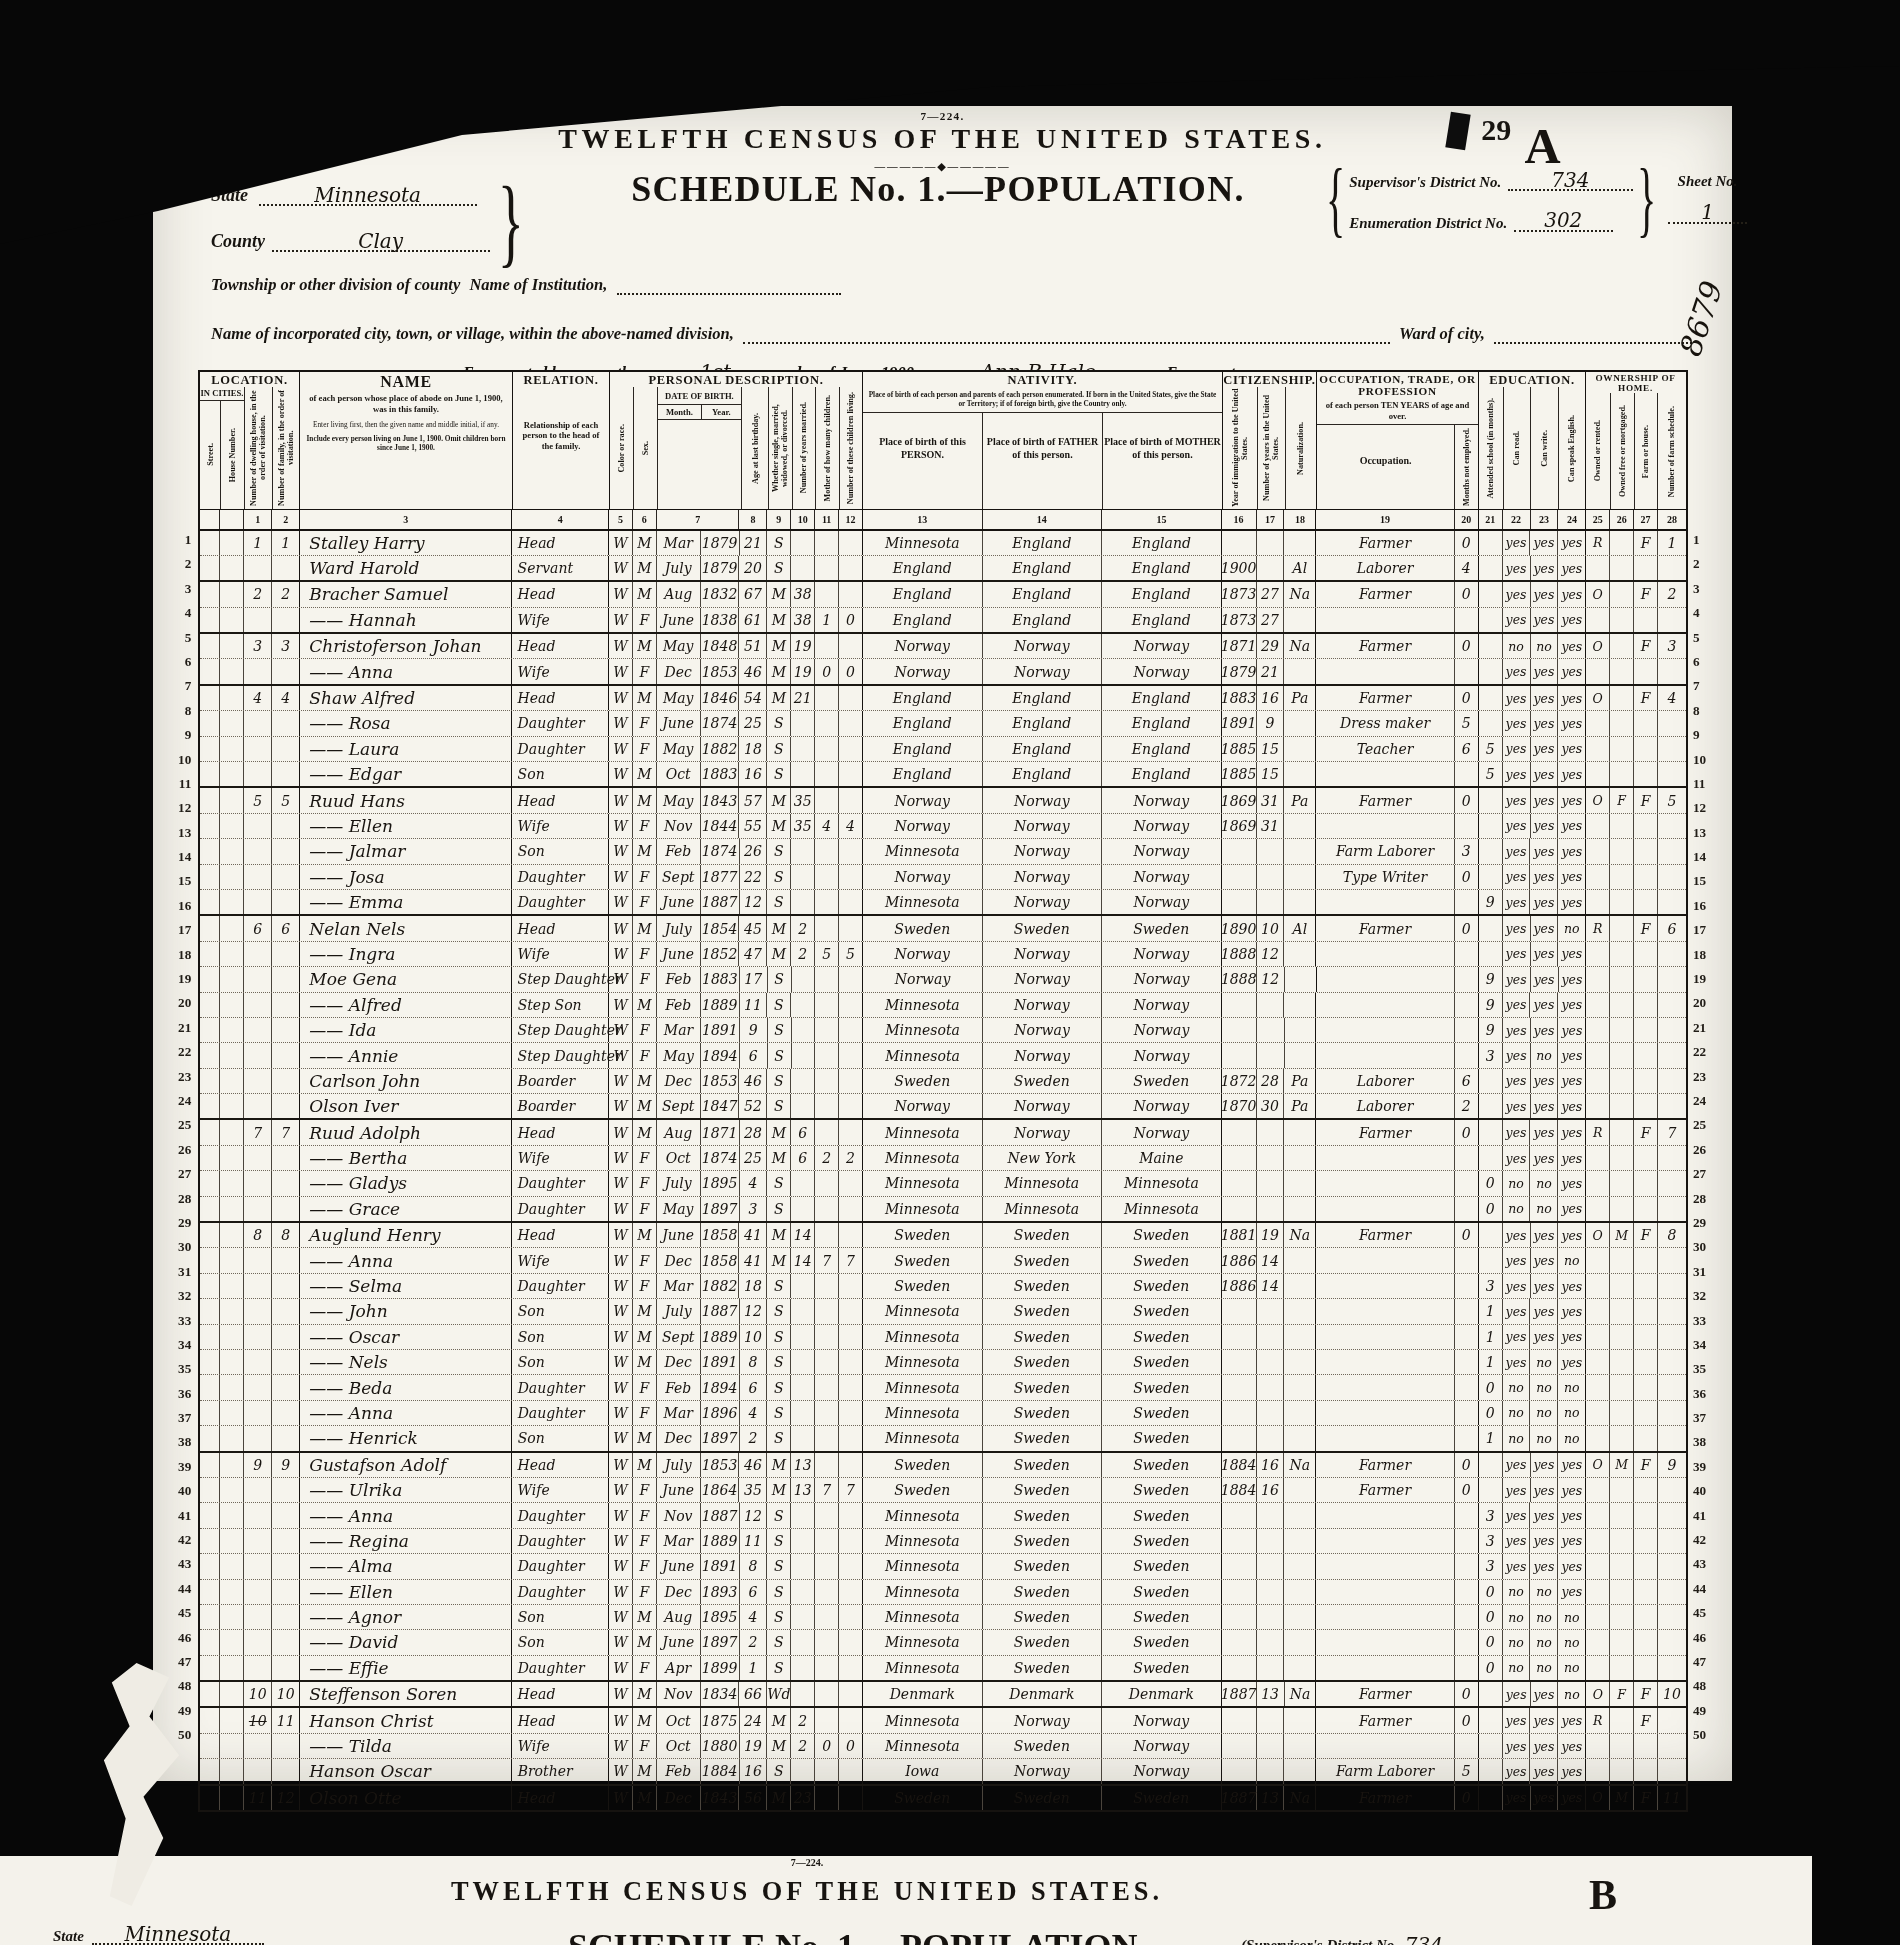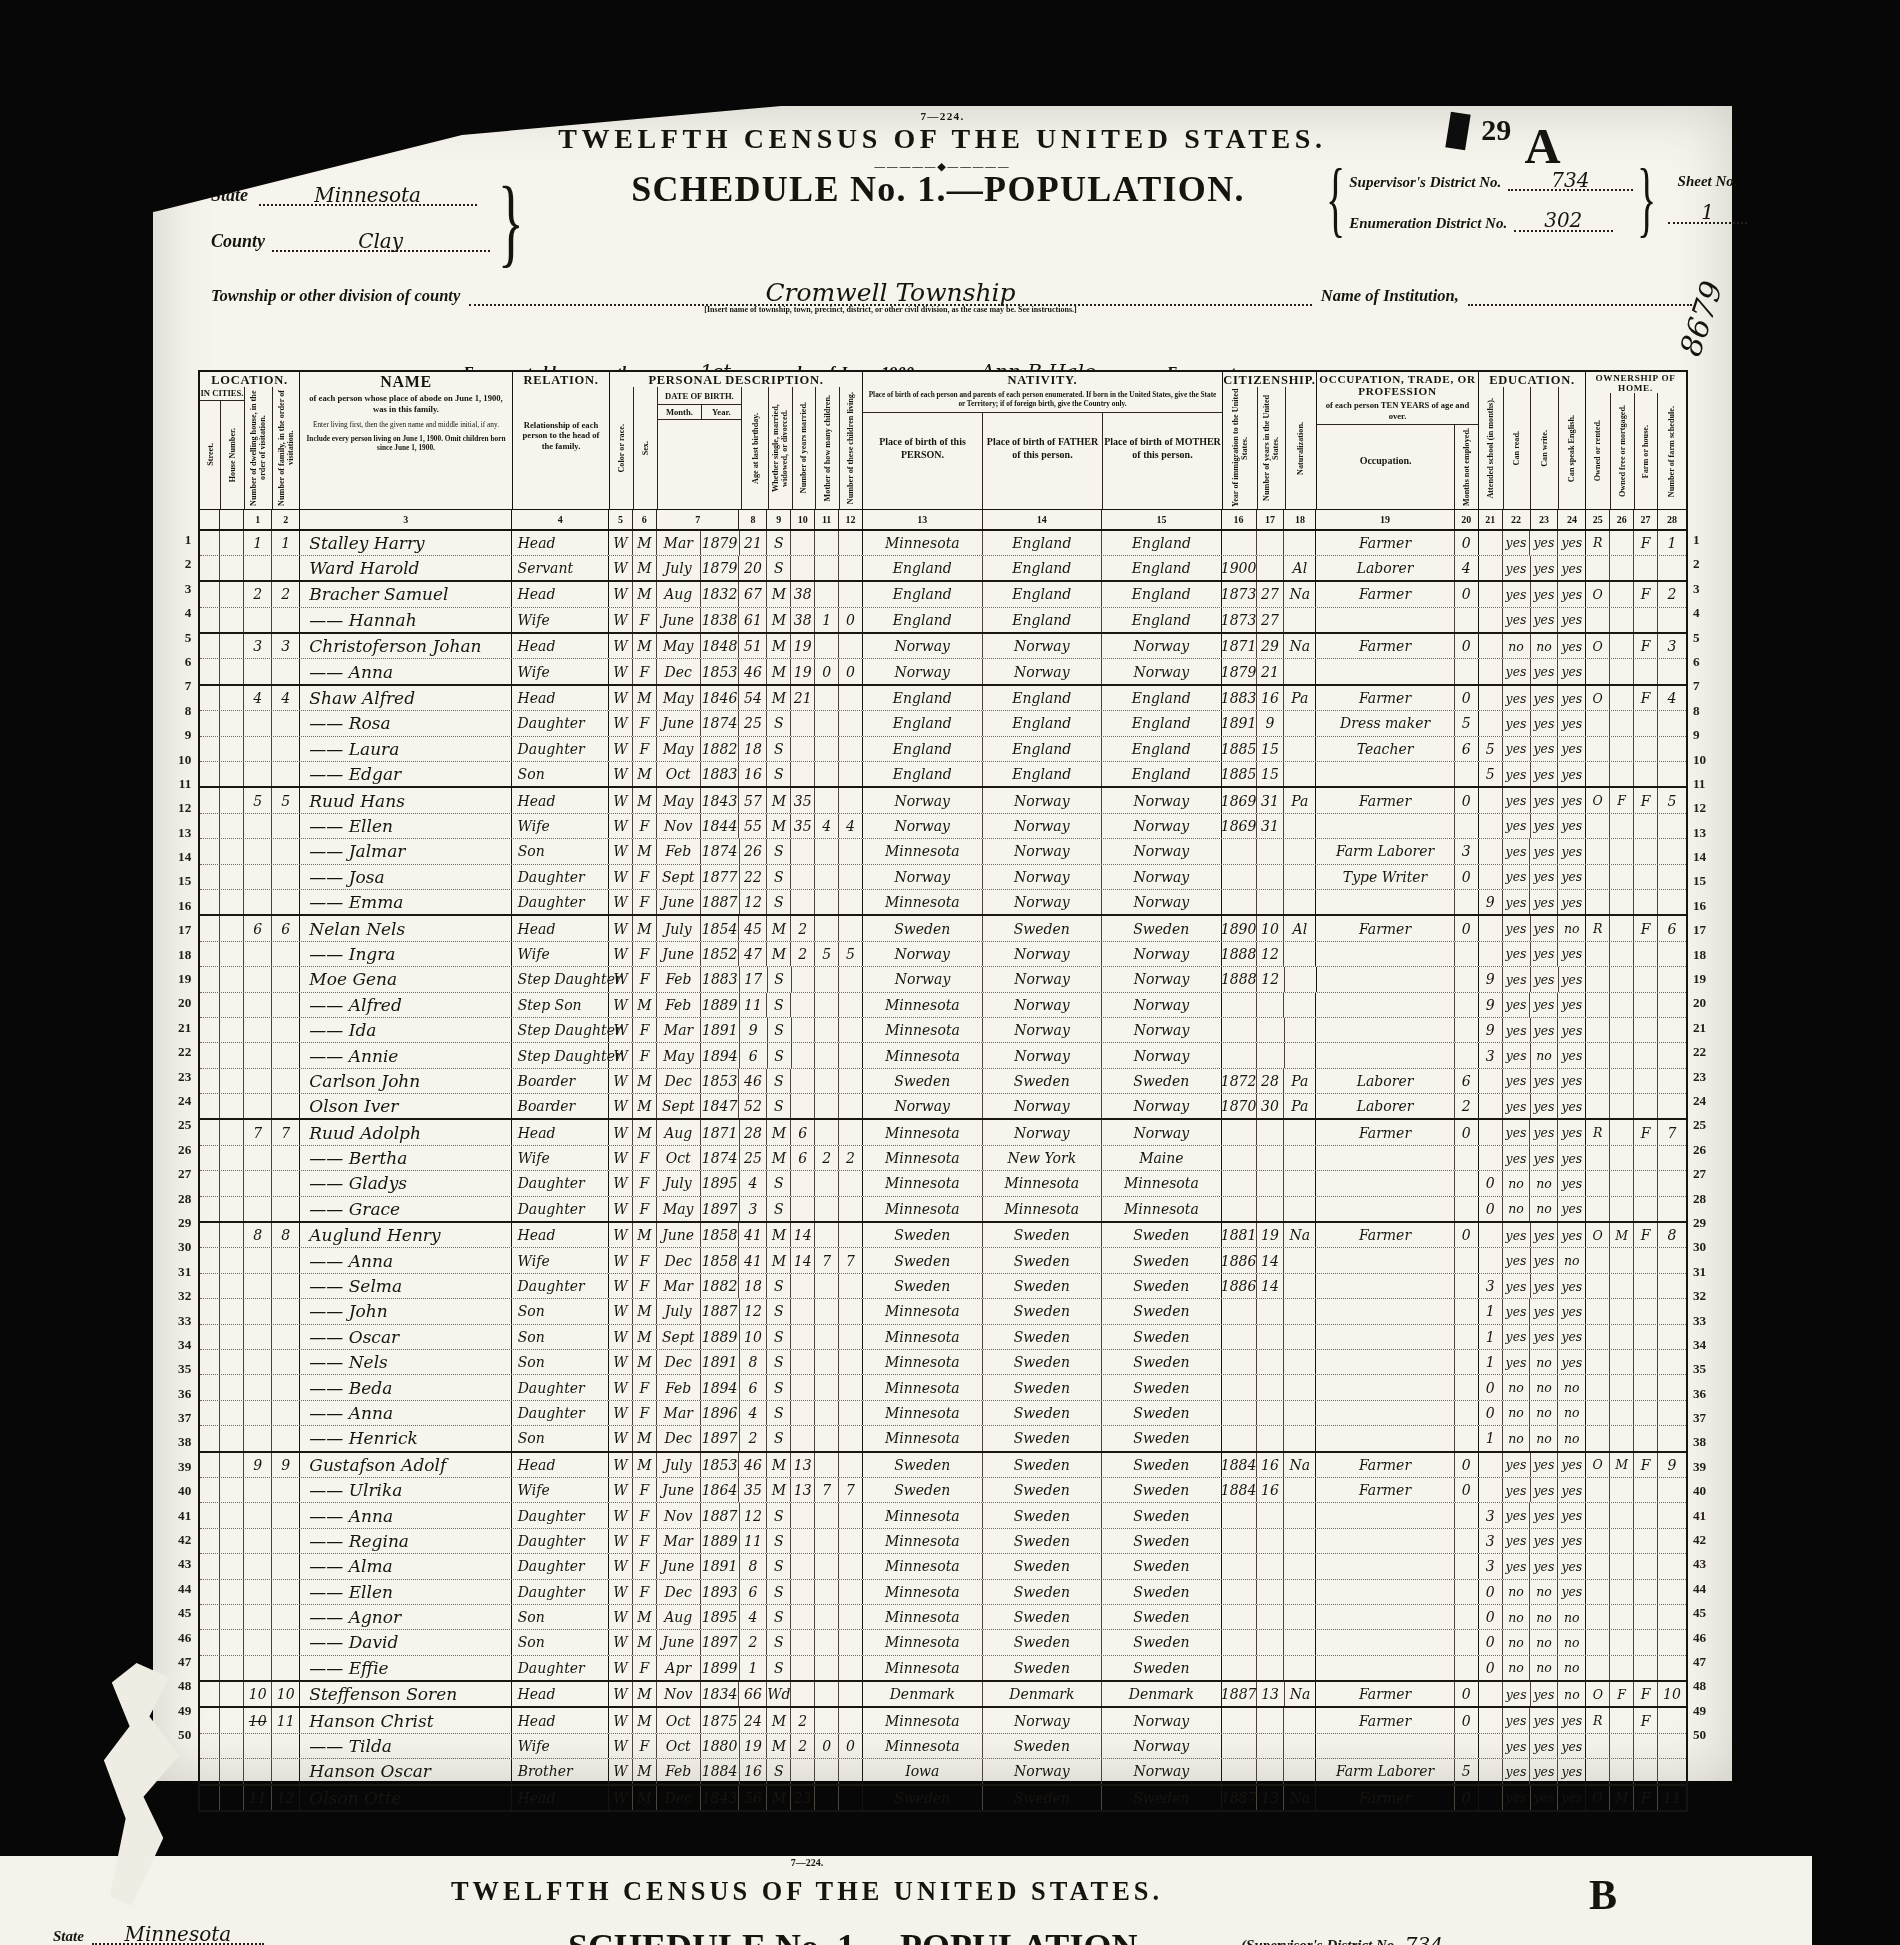--- a/index.html
+++ b/index.html
@@ -134,28 +134,30 @@
       </div>
       <span class="bigbrace">}</span>
       <div class="sheetno">
         <span class="flabel sm">Sheet No.</span>
         <span class="wline w120"><span class="hand hv">1</span></span>
       </div>
     </div>
 
     <div class="township-line">
       <span class="flabel reg">Township or other division of county</span>
-      <span class="wflex">
-        <span class="hand tw-hand">Cromwell Township</span>
-        <span class="tw-note">[Insert name of township, town, precinct, district, or other civil division, as the case may be.  See instructions.]</span>
-      </span>
       <span class="flabel reg">Name of Institution,</span>
       <span class="wline w340"></span>
     </div>
 
+    <div class="city-line">
+      <span class="flabel reg">Name of incorporated city, town, or village, within the above-named division,</span>
+      <span class="wflex"></span>
+      <span class="flabel reg">Ward of city,</span>
+      <span class="wline w300"></span>
+    </div>
 
     <div class="enum-line">
       <span class="flabel reg">Enumerated by me on the</span>
       <span class="wline w210"><span class="hand hv">1st</span></span>
       <span class="flabel reg">day of June, 1900,</span>
       <span class="wline w340"><span class="hand hv">Ann B Hale</span></span>
       <span class="flabel reg">, Enumerator.</span>
     </div>
 
     <div class="hand margin-note">8679</div>

